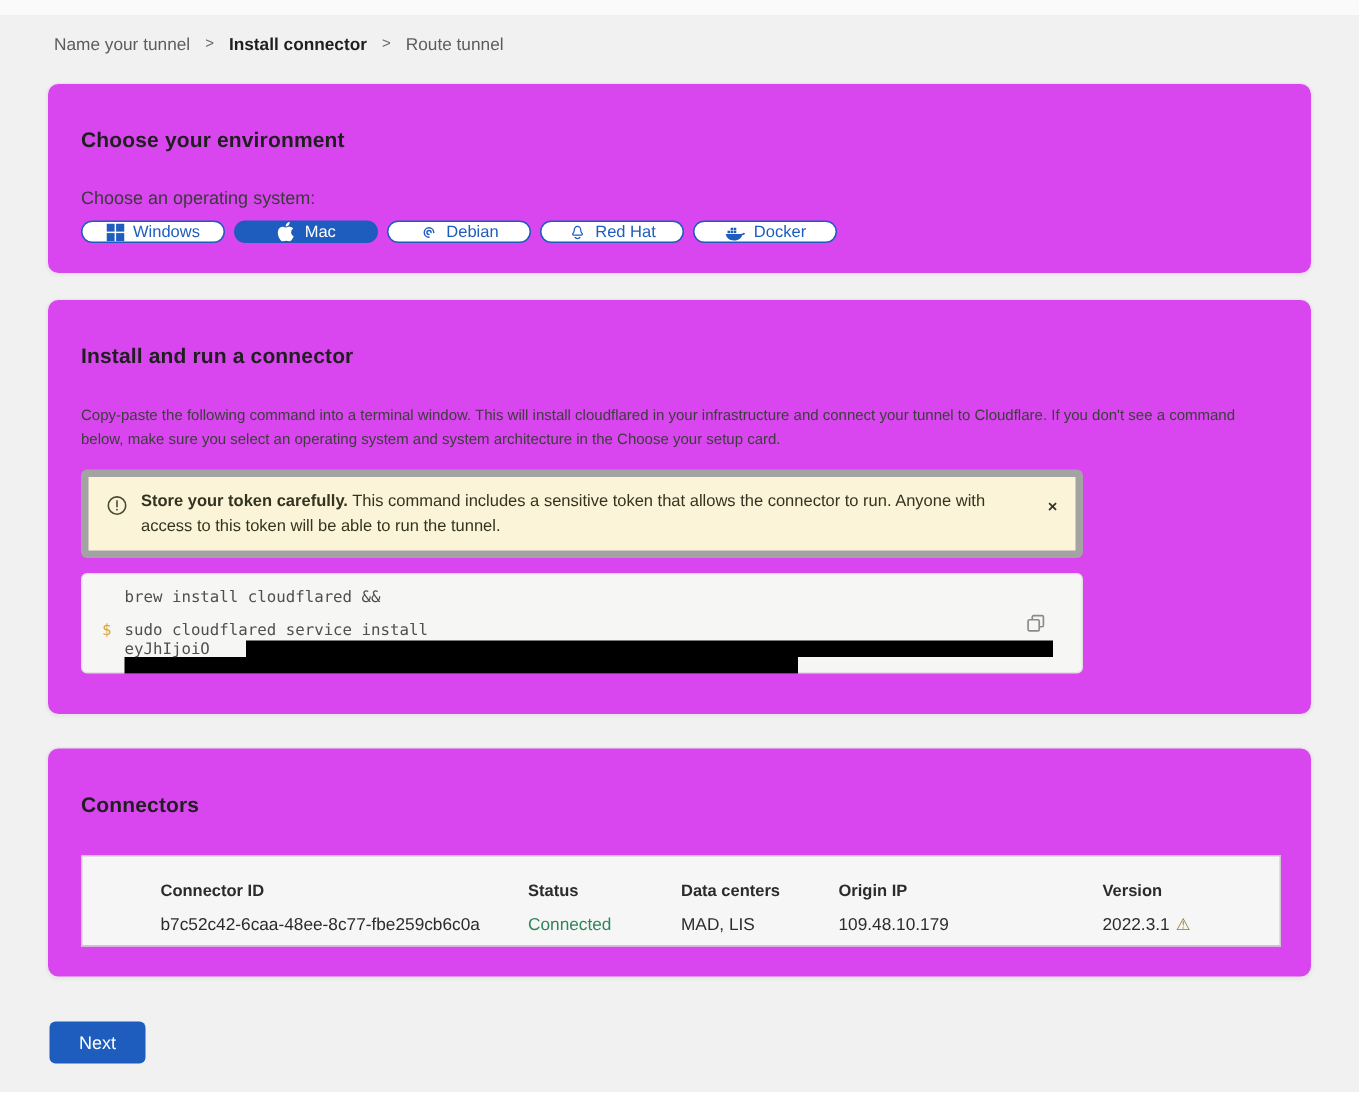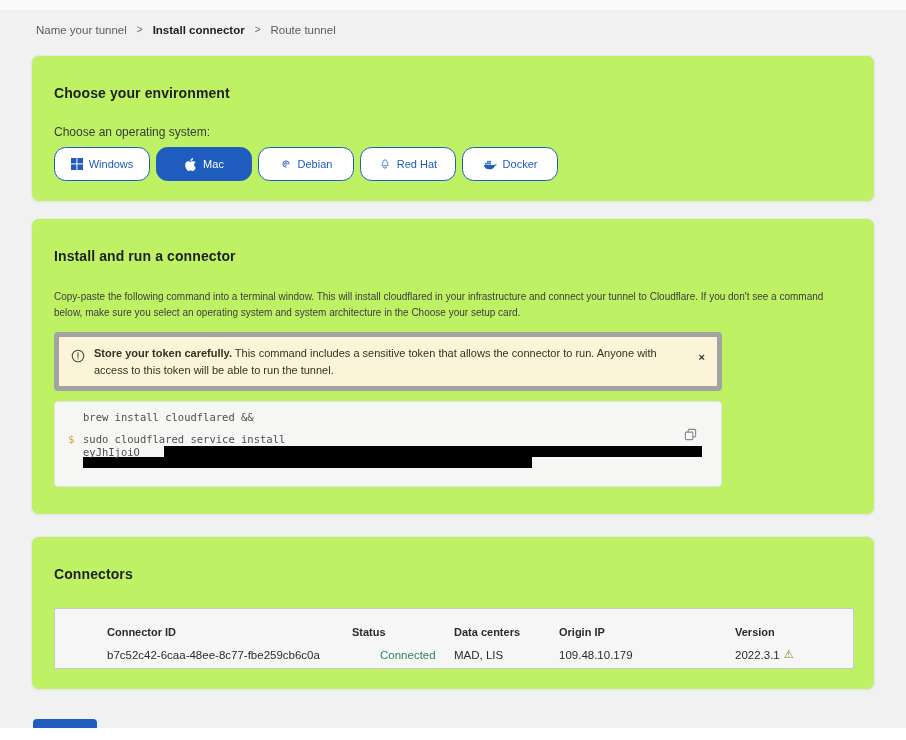--- a/index.html
+++ b/index.html
@@ -16,76 +16,76 @@
   .bottom-strip { position: absolute; left:0; bottom:0; width:100%; height:12px; background:#ffffff; }
 
   
   .breadcrumb { margin: 14px 0 0 36px; font-size: 11.5px; color: #5c5c5c; display:flex; align-items:flex-start; gap:10px; }
   .breadcrumb .crumb { cursor: default; }
   .breadcrumb .crumb.active { font-weight: bold; color: #1f1f1f; }
   .breadcrumb .sep { color:#6a6a6a; font-size:10px; }
 
   
   .card {
-    width: 844px; margin-left: 31px; background: #bef264;
+    width: 844px; margin-left: 31px; background: #d946ef;
     border: 1px solid #e7e7e7; border-radius: 8px;
     box-shadow: 0 1px 2px rgba(0,0,0,0.04);
     padding: 29px 22px 20px 22px;
   }
   .card h2 { font-size: 14px; font-weight: bold; color:#1f1f1f; letter-spacing:.1px; }
   #env-card { margin-top: 19px; }
   #install-card { margin-top: 16px; padding-bottom: 27px; }
   #connectors-card { margin-top: 21px; padding-bottom: 20px; }
 
   
   .os-label { margin-top: 24px; font-size: 12px; color:#3a3a3a; }
   .os-row { margin-top: 8px; display:flex; gap:6px; }
   .os-btn {
-    width: 96px; height: 34px; border:1px solid #1e5cbe; border-radius: 11.5px;
+    width: 96px; height: 15px; border:1px solid #1e5cbe; border-radius: 11.5px;
     background:#ffffff; color:#1e5cbe; font-size:11px; font-family:"Liberation Sans",sans-serif;
     display:flex; align-items:center; justify-content:center; gap:6px; cursor:pointer;
   }
   .os-btn.selected { background:#1e5cbe; color:#ffffff; }
   .os-btn svg { display:block; }
 
   
   .desc { margin-top: 25px; font-size: 10px; line-height: 1.55; color:#3d3d3d; width: 800px; }
   .warn-banner {
     margin-top: 12px; width: 668px; min-height: 47px; position: relative;
     background:#fbf4d9; border:5px solid #a3a3a3; border-radius:4px;
     padding: 8px 40px 8px 35px; font-size: 11px; line-height: 1.5; color:#33331f;
   }
   .warn-banner .warn-icon { position:absolute; left:12px; top:12px; }
   .warn-banner .close-x {
     position:absolute; right:12px; top:15px; font-size:11px; font-weight:bold; color:#333;
     cursor:pointer; line-height:1; background:none; border:none; font-family:"Liberation Sans",sans-serif;
   }
   .code-block {
-    margin-top: 10px; width: 668px; height: 86px; position: relative;
+    margin-top: 10px; width: 668px; height: 67px; position: relative;
     background:#f6f6f4; border:1px solid #e2e2e0; border-radius:4px;
     font-family: "DejaVu Sans Mono", monospace; font-size: 10.5px; color:#4f4f4f;
     padding-top: 9px;
   }
   .code-line1 { margin-left:28px; }
   .code-line2 { margin-left:28px; margin-top: 10px; position: relative; }
   .code-line2 .prompt { position:absolute; left:-15px; top:0; color:#d9a43b; }
   .token-line { margin-left:28px; margin-top: 1px; display:flex; align-items:center; height:11px;gap:24px; }
   .redact-bar-1 { display:inline-block; width: 538px; height: 11px; background:#000; }
   .redact-bar-2 { margin-left:28px; width: 449px; height: 11px; background:#000; }
   .copy-btn { position:absolute; right:24px; top:26px; background:none; border:none; cursor:pointer; padding:0; }
 
   
   .conn-table {
     margin-top: 26px; width: 800px; background:#f6f6f6; border:1px solid #c8c8c8;
     padding: 17px 0 7px 52px;
   }
   .conn-row { display:grid; grid-template-columns: 245px 102px 105px 176px auto; align-items:center; }
   .conn-row.head { font-size: 11px; font-weight: bold; color:#2b2b2b; }
   .conn-row.vals { margin-top: 10px; font-size: 11.5px; color:#2b2b2b; }
-  .status-connected { color:#2f855a;margin-left:28px; }
+  .status-connected { color:#2f855a; }
   .version-cell { display:flex; align-items:center; gap:4px; }
   .warn-tri { color:#8f7f24; font-size: 11px; }
 
   
   .next-btn {
     margin: 29px 0 0 33px; display:block;
     width: 64px; height: 28px; background:#1e5cbe; color:#fff; border:none; border-radius:4px;
     font-size:12px; font-family:"Liberation Sans",sans-serif; cursor:pointer;
   }
 </style>

